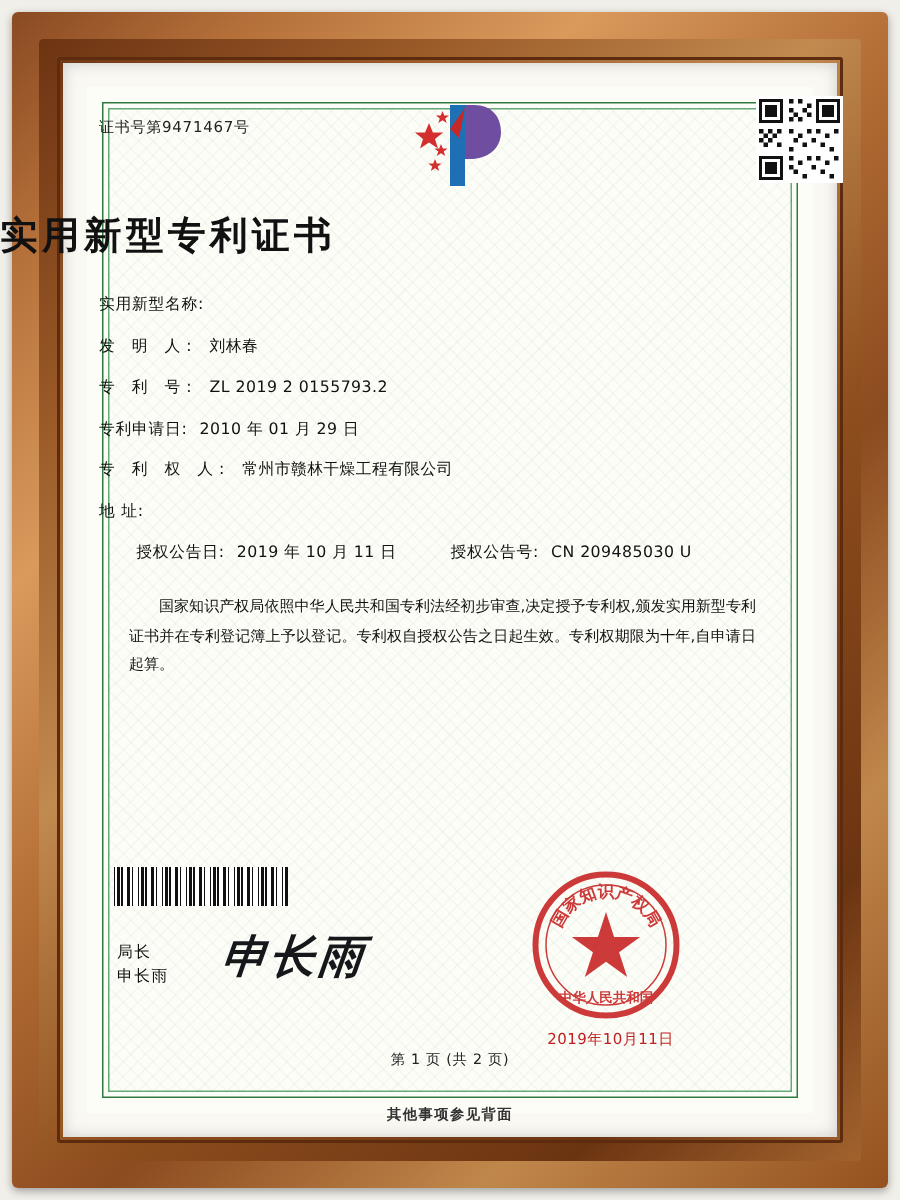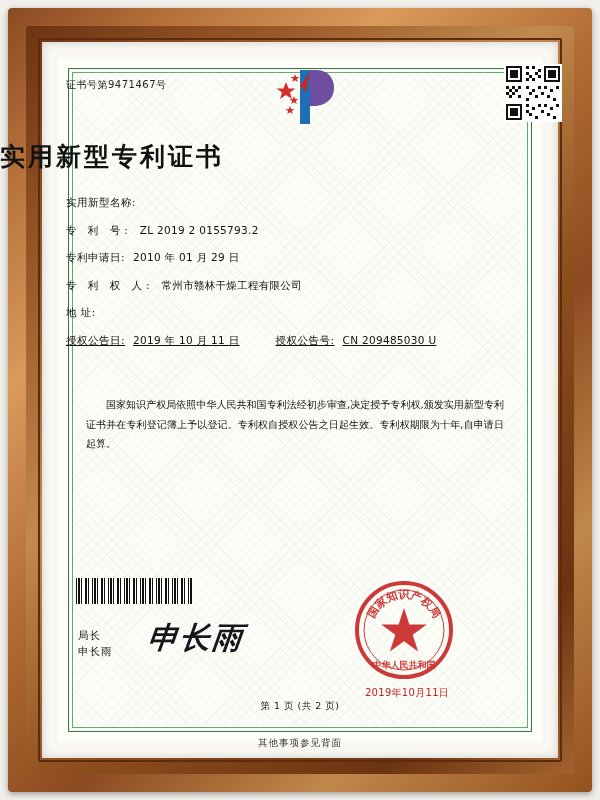--- a/index.html
+++ b/index.html
@@ -124,21 +124,21 @@
   .field-label {
     flex: 0 0 auto;
     white-space: nowrap;
     letter-spacing: 0.5px;
   }
   .field-label.sp3 { letter-spacing: 4px; }
   .field-value {
     margin-left: 8px;
     letter-spacing: 0.3px;
   }
-  .field-row.two-col { justify-content: flex-start; text-decoration: underline; }
+  .field-row.two-col { justify-content: center; }
   .field-row .second-label {
     margin-left: 36px;
     white-space: nowrap;
     letter-spacing: 0.5px;
   }
 
   
   .paragraphs {
     position: absolute;
     left: 66px; top: 395px;
@@ -212,20 +212,21 @@
     color: #222;
     letter-spacing: 0.5px;
   }
   .back-note {
     position: absolute;
     left: 0; right: 0; top: 737px;
     text-align: center;
     font-size: 9.5px;
     color: #333;
     letter-spacing: 1px;
+    font-weight: bold;
   }
 </style>
 </head>
 <body>
 
 <div class="frame-outer"></div>
 <div class="frame-bevel"></div>
 <div class="frame-inner-line"></div>
 <div class="mat"></div>
 
@@ -307,20 +308,24 @@
   </svg>
 </div>
 
 <div class="title">实用新型专利证书</div>
 
 <div class="fields">
   <div class="field-row">
     <span class="field-label">实用新型名称:</span>
   </div>
   <div class="field-row">
+    <span class="field-label sp3">发 明 人:</span>
+    <span class="field-value">刘林春</span>
+  </div>
+  <div class="field-row">
     <span class="field-label sp3">专 利 号:</span>
     <span class="field-value">ZL 2019 2 0155793.2</span>
   </div>
   <div class="field-row">
     <span class="field-label">专利申请日:</span>
     <span class="field-value">2010 年 01 月 29 日</span>
   </div>
   <div class="field-row">
     <span class="field-label sp3">专 利 权 人:</span>
     <span class="field-value">常州市赣林干燥工程有限公司</span>

